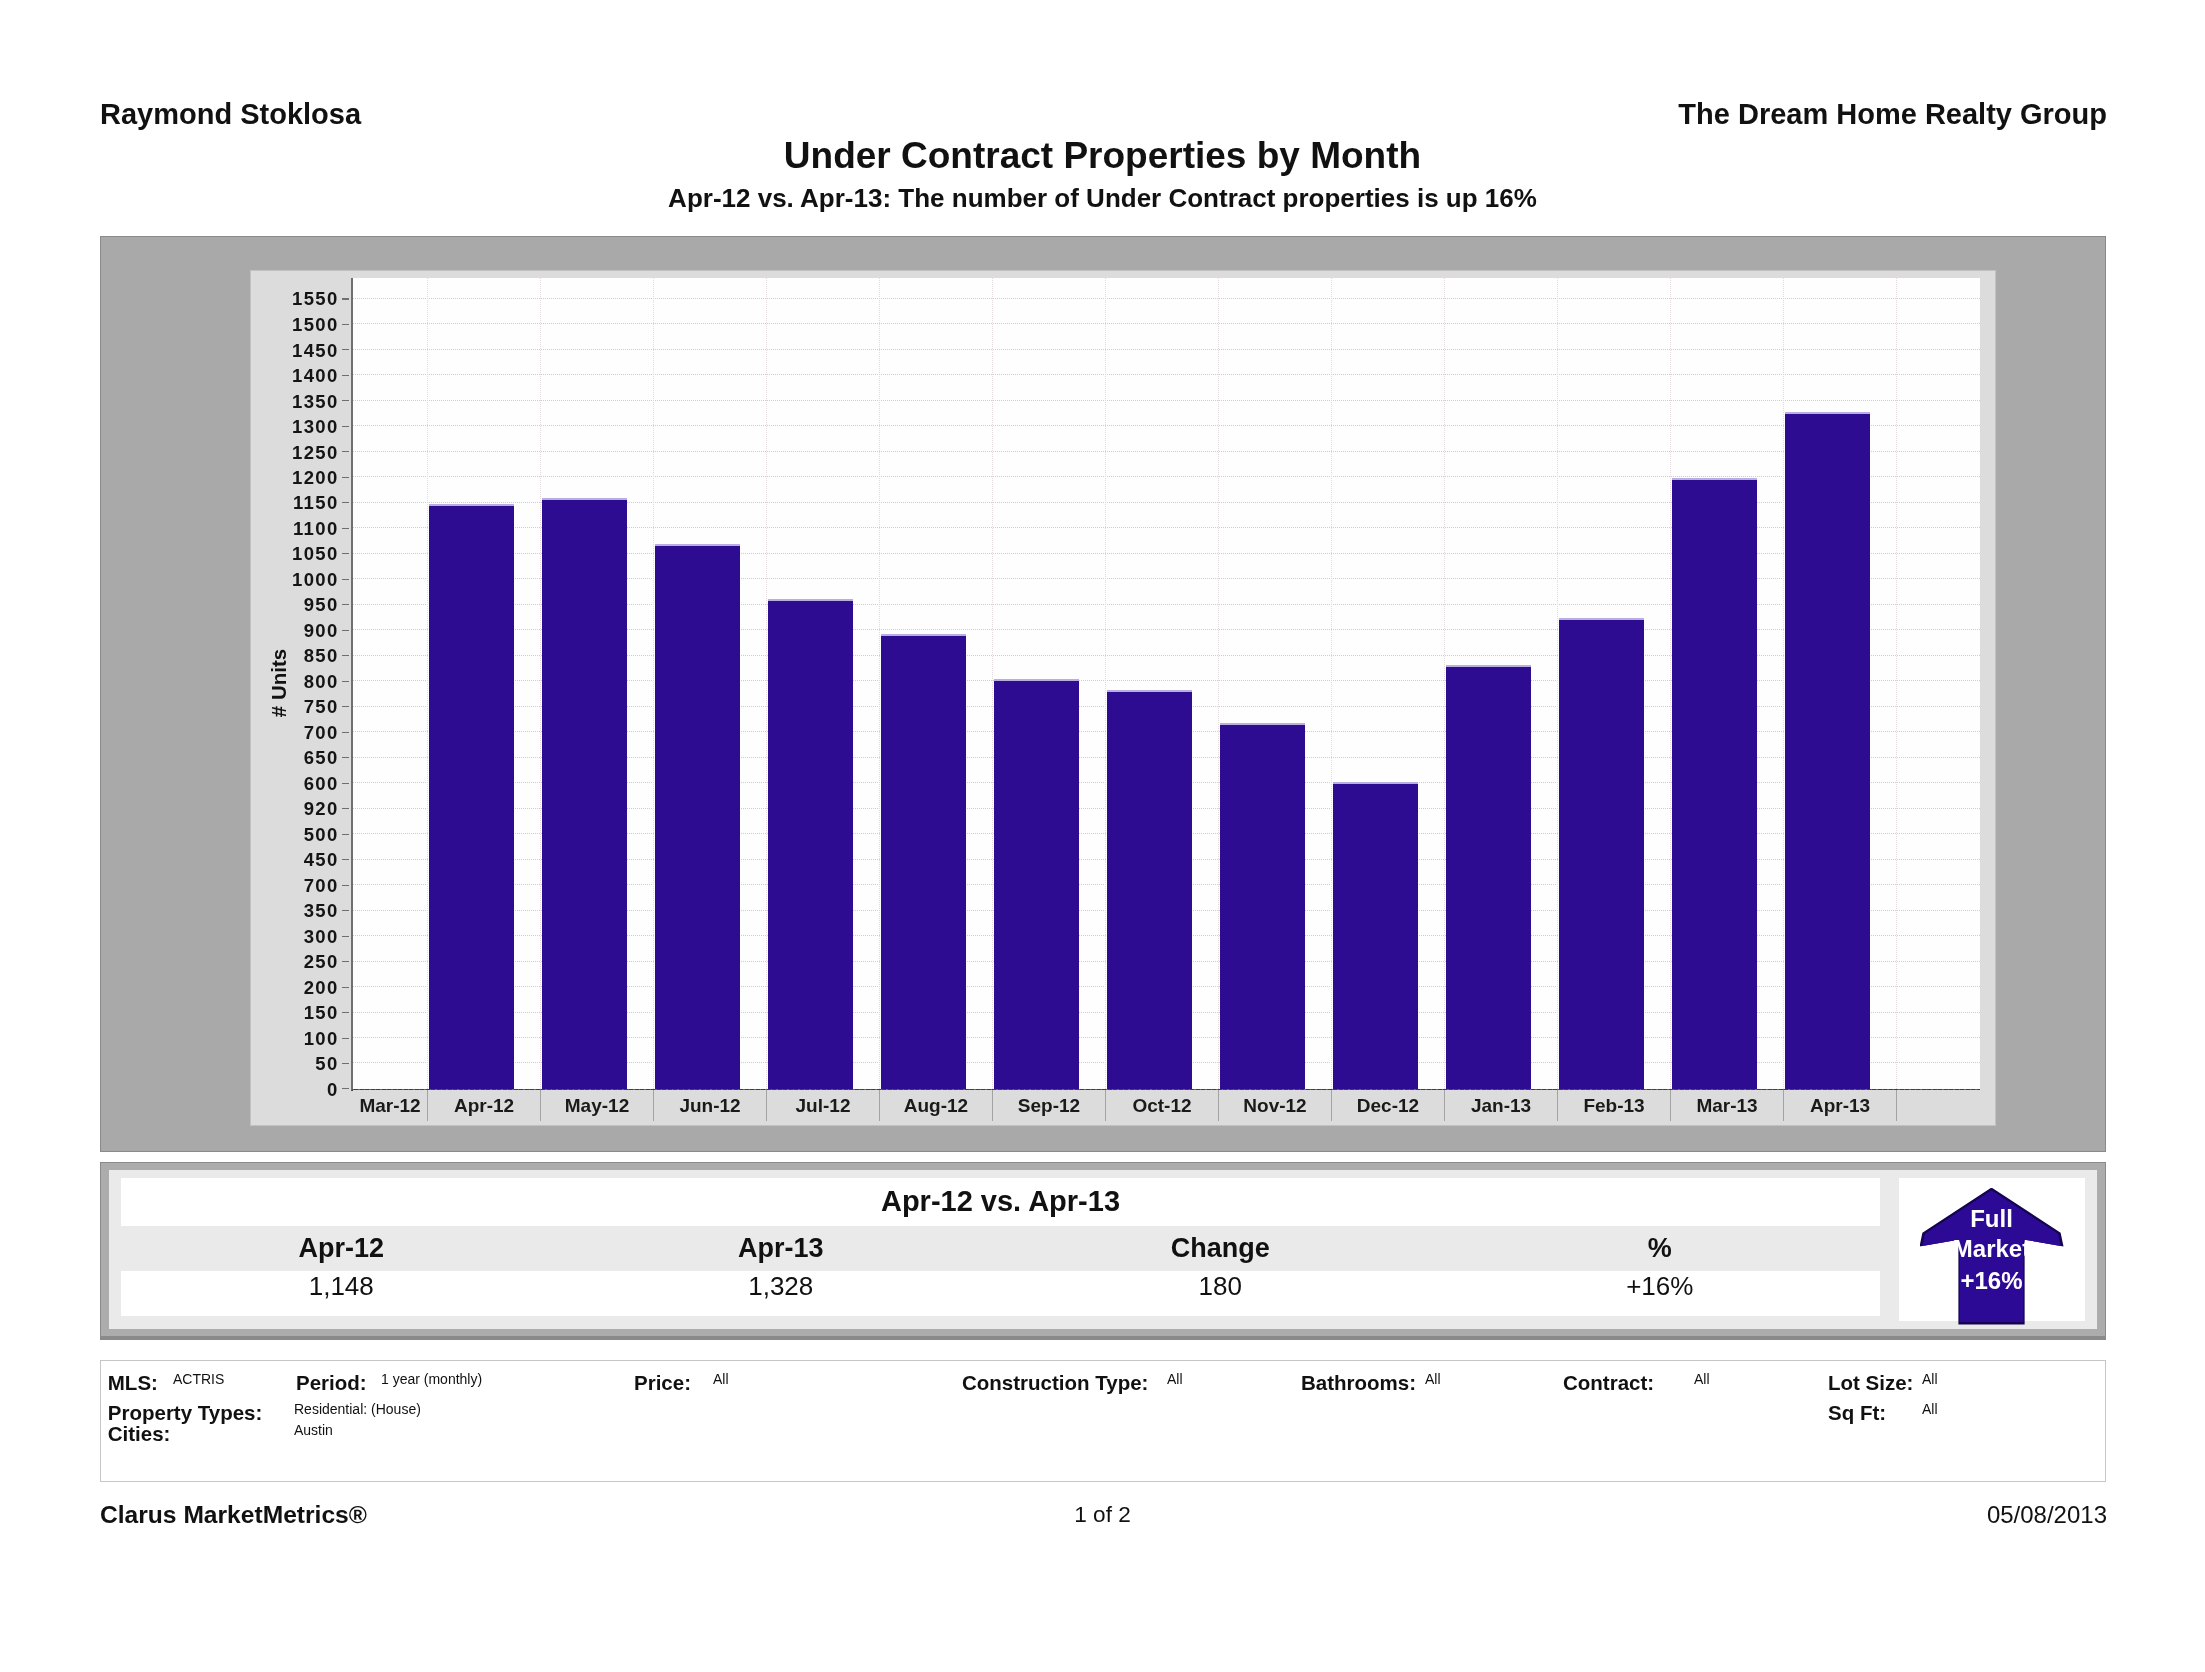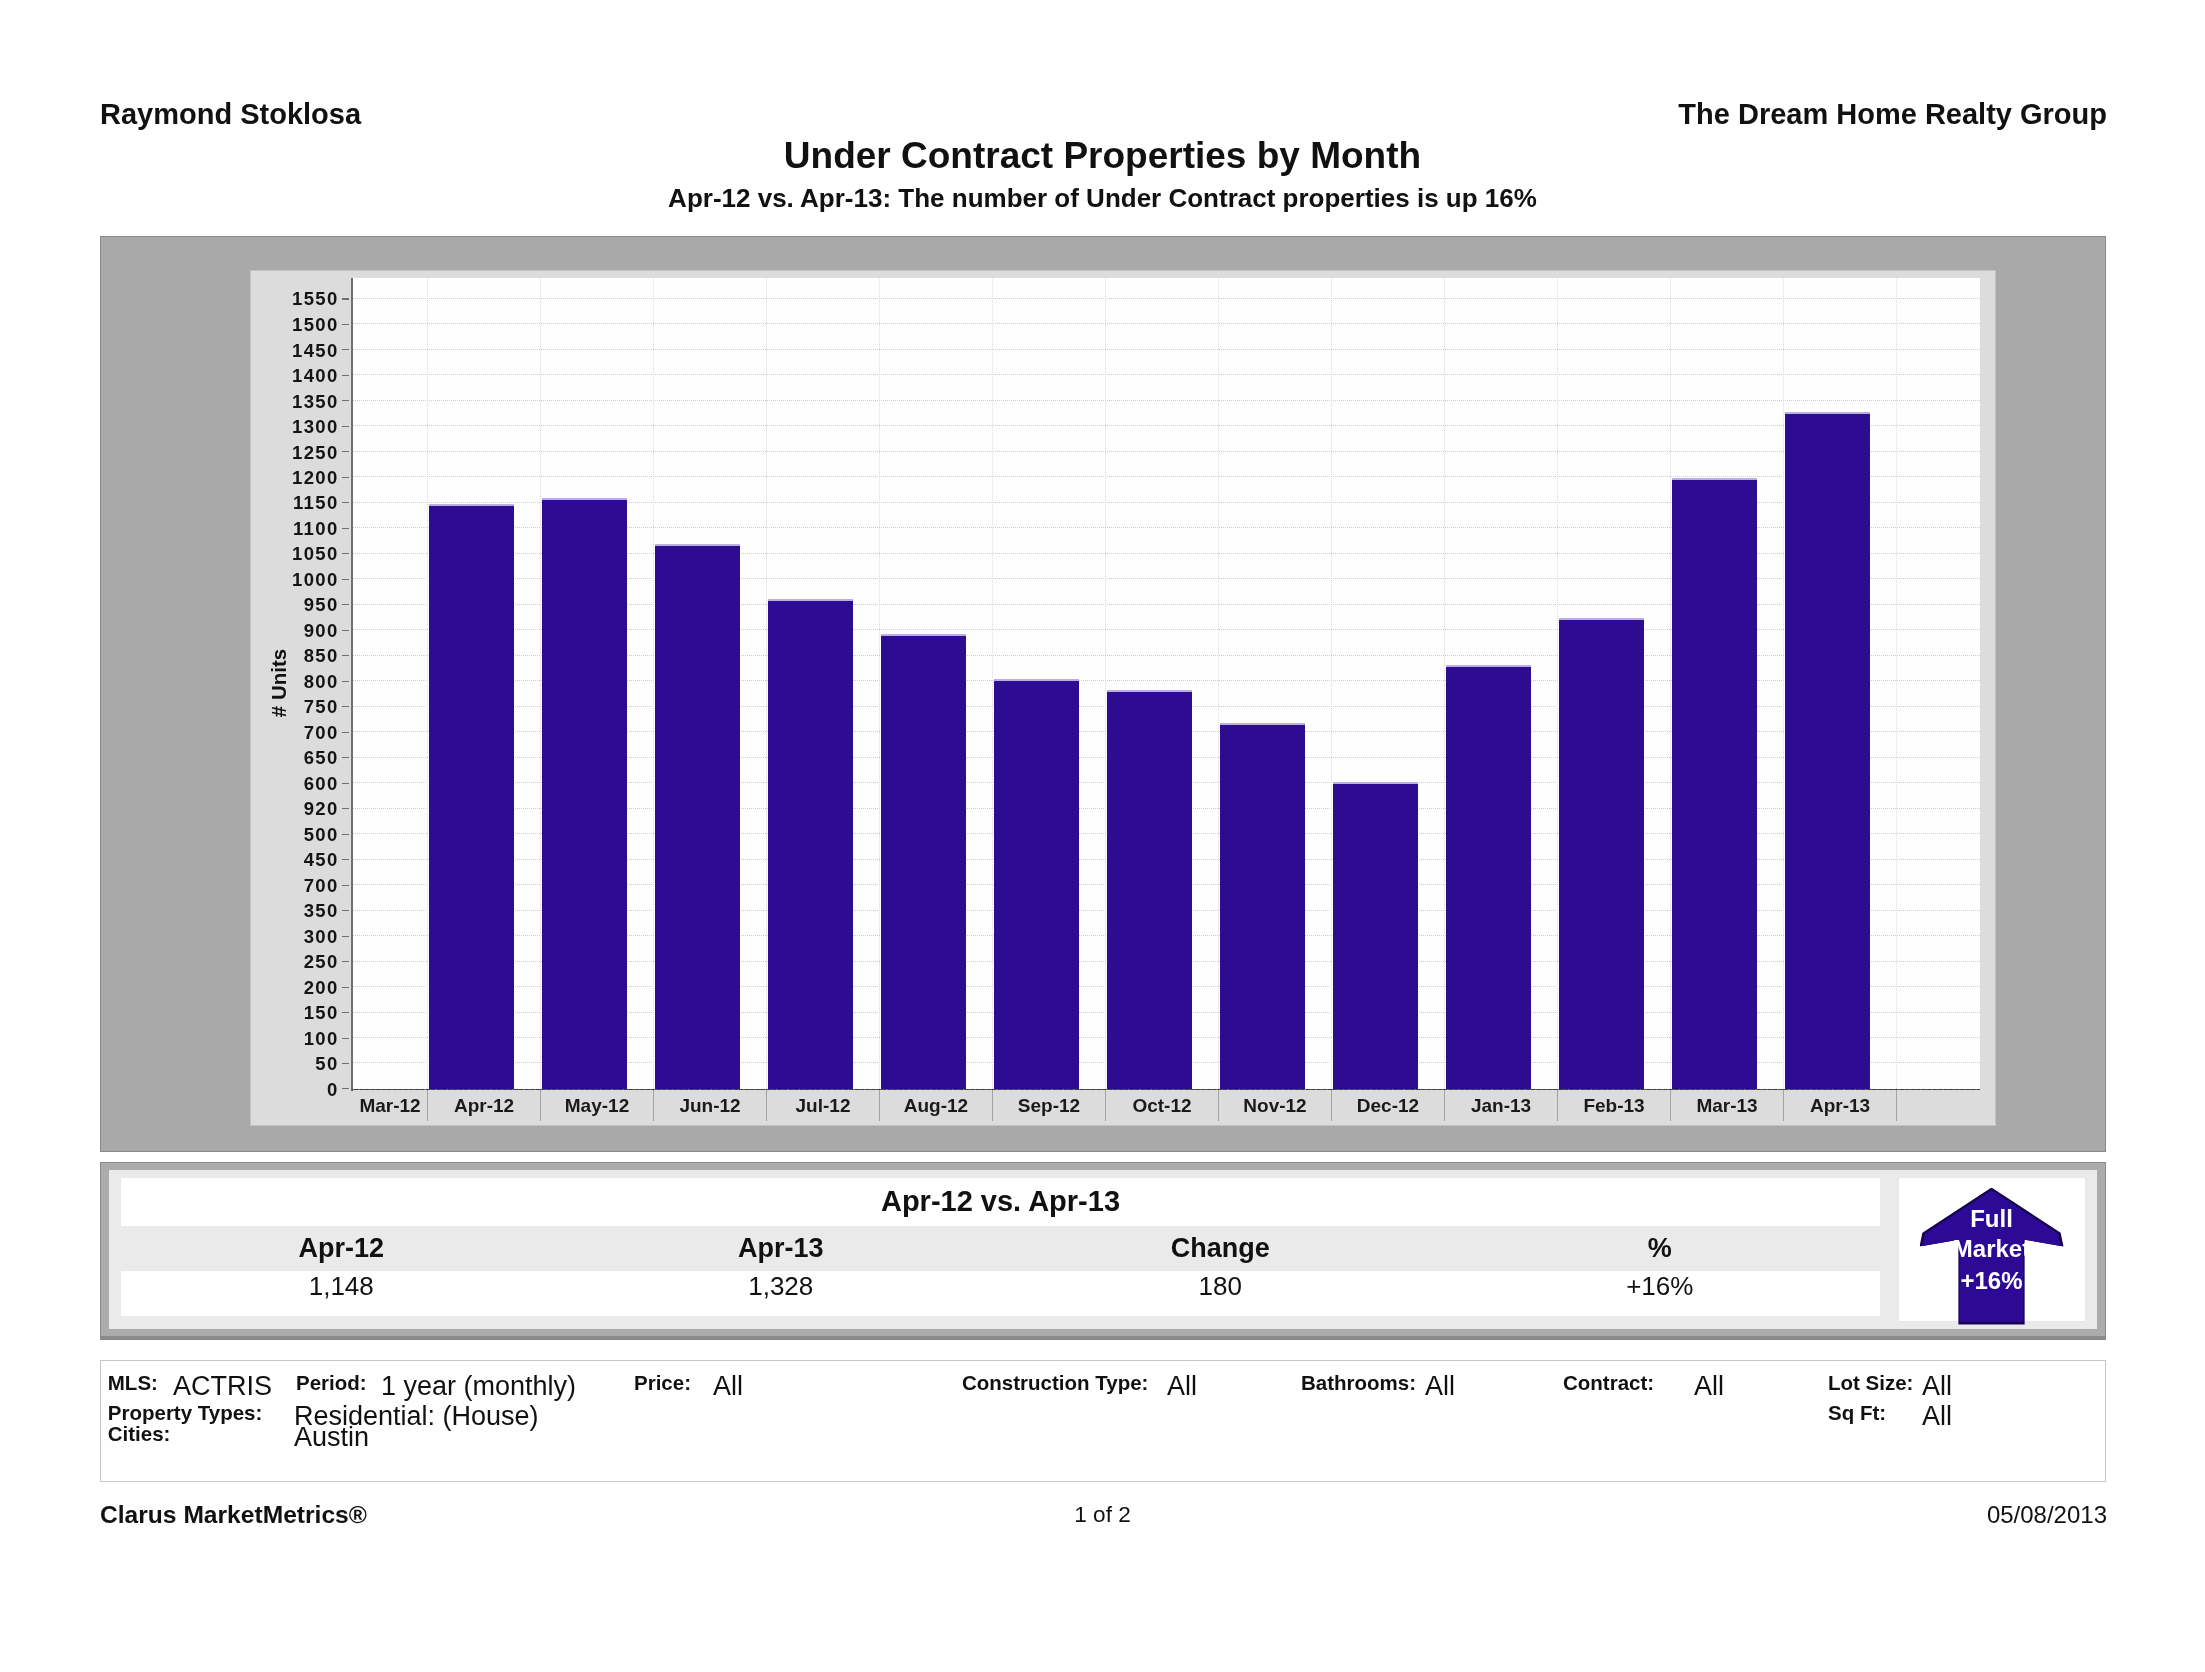--- a/index.html
+++ b/index.html
@@ -57,21 +57,21 @@
                clip-path:polygon(50% 0%,98% 33%,100% 43%,73% 38%,73% 100%,27% 100%,27% 38%,0% 43%,2% 33%);}
   .arrow-text{position:absolute;left:0;width:100%;text-align:center;color:#ffffff;
               font-size:24px;font-weight:bold;}
   .arrow-l1{top:27px;} .arrow-l2{top:57px;} .arrow-l3{top:89px;}
 
   
   .filters-box{position:absolute;left:100px;top:1360px;width:2006px;height:122px;background:#ffffff;
                border:1.4px solid #c6c6c6;box-sizing:border-box;}
   .filter-row{position:absolute;left:0;width:100%;height:29px;}
   .f-label{position:absolute;font-size:20.5px;font-weight:bold;white-space:nowrap;}
-  .f-value{position:absolute;font-size:27px;white-space:nowrap;}
+  .f-value{position:absolute;font-size:14px;white-space:nowrap;}
 
   
   .footer-brand{position:absolute;left:100px;top:1501px;font-size:24.6px;font-weight:bold;}
   .footer-page{position:absolute;left:0;top:1502px;width:100%;text-align:center;font-size:22.6px;}
   .footer-date{position:absolute;right:98px;top:1501px;font-size:24px;}
   .footer-disclaimer{position:absolute;left:0;top:1539px;width:100%;text-align:center;font-size:20px;}
 </style>
 </head>
 <body>
 

